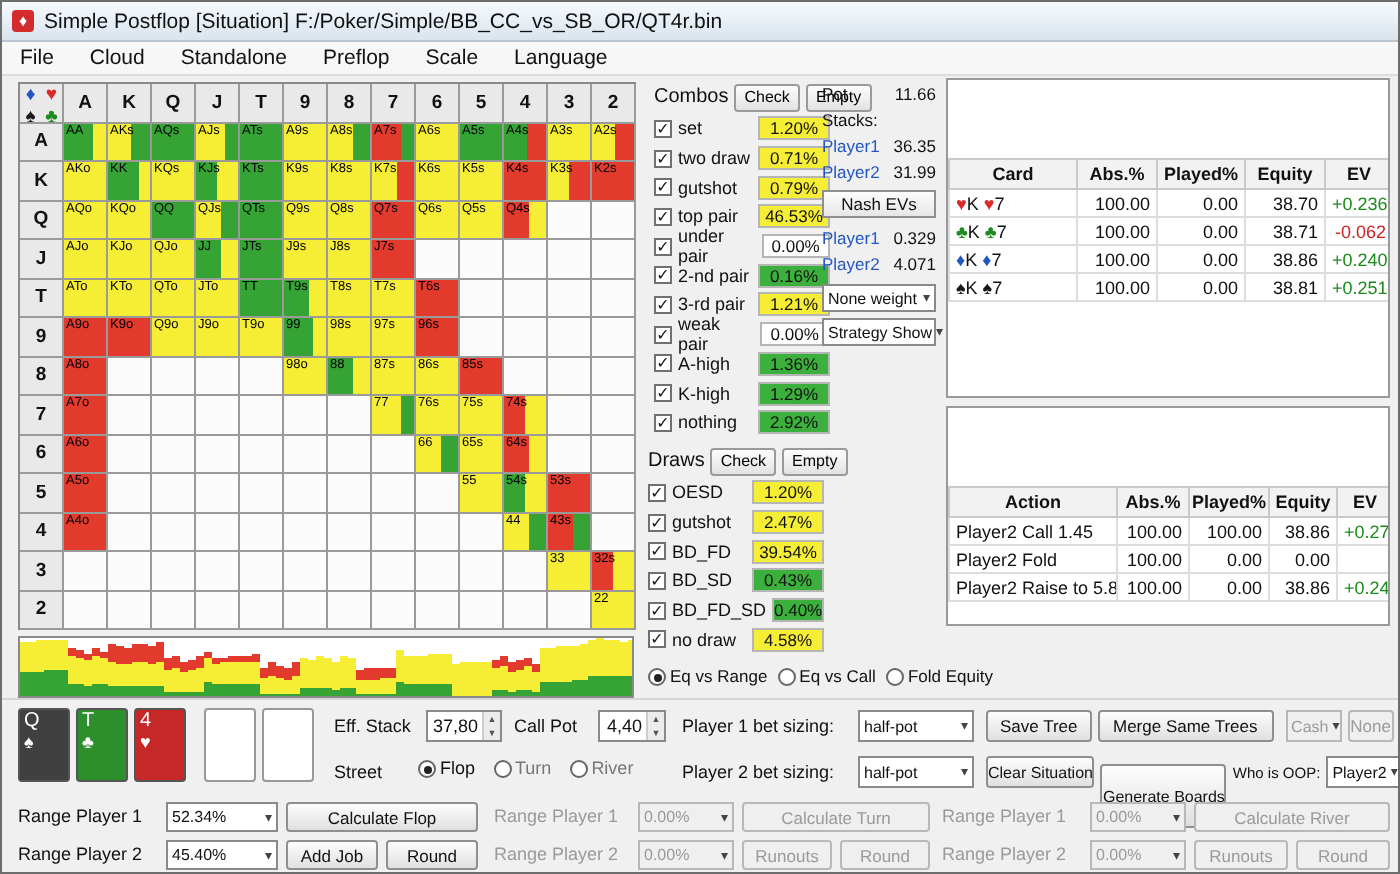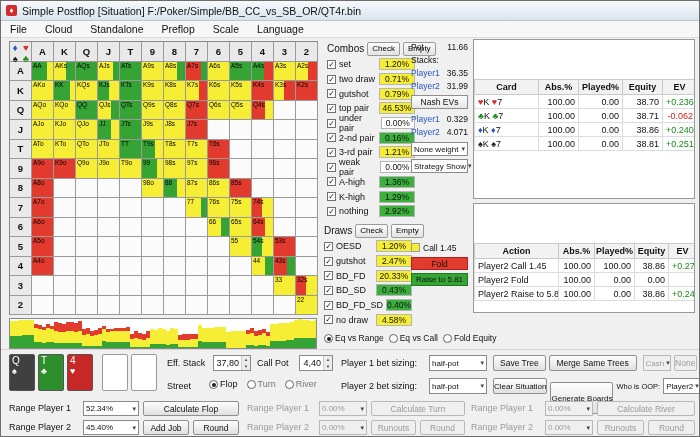--- a/index.html
+++ b/index.html
@@ -896,21 +896,21 @@
           <span class="chip chip-y">1.20%</span>
         </div>
         <div class="chk-row">
           <div class="checkbox">✓</div>
           <span class="chk-label">gutshot</span>
           <span class="chip chip-y">2.47%</span>
         </div>
         <div class="chk-row">
           <div class="checkbox">✓</div>
           <span class="chk-label">BD_FD</span>
-          <span class="chip chip-y">20.33%</span>
+          <span class="chip chip-y">39.54%</span>
         </div>
         <div class="chk-row">
           <div class="checkbox">✓</div>
           <span class="chk-label">BD_SD</span>
           <span class="chip chip-g">0.43%</span>
         </div>
         <div class="chk-row">
           <div class="checkbox">✓</div>
           <span class="chk-label">BD_FD_SD</span>
           <span class="chip chip-g">0.40%</span>
@@ -951,28 +951,20 @@
     <div class="dd" style="margin-top:4px;">
       <span>None weight</span>
       <span class="arr">▾</span>
     </div>
     <div class="dd" style="margin-top:3px;">
       <span>Strategy Show</span>
       <span class="arr">▾</span>
     </div>
   </div>
 
-  <div class="legend">
-    <div class="lg-call">
-      <span class="swatch"></span>
-      <span>Call 1.45</span>
-    </div>
-    <div class="lg-fold">Fold</div>
-    <div class="lg-raise">Raise to 5.81</div>
-  </div>
 
   <div class="view-radios">
       <div class="radio-item">
         <span class="radio sel"></span>
         <span>Eq vs Range</span>
       </div>
       <div class="radio-item">
         <span class="radio"></span>
         <span>Eq vs Call</span>
       </div>

